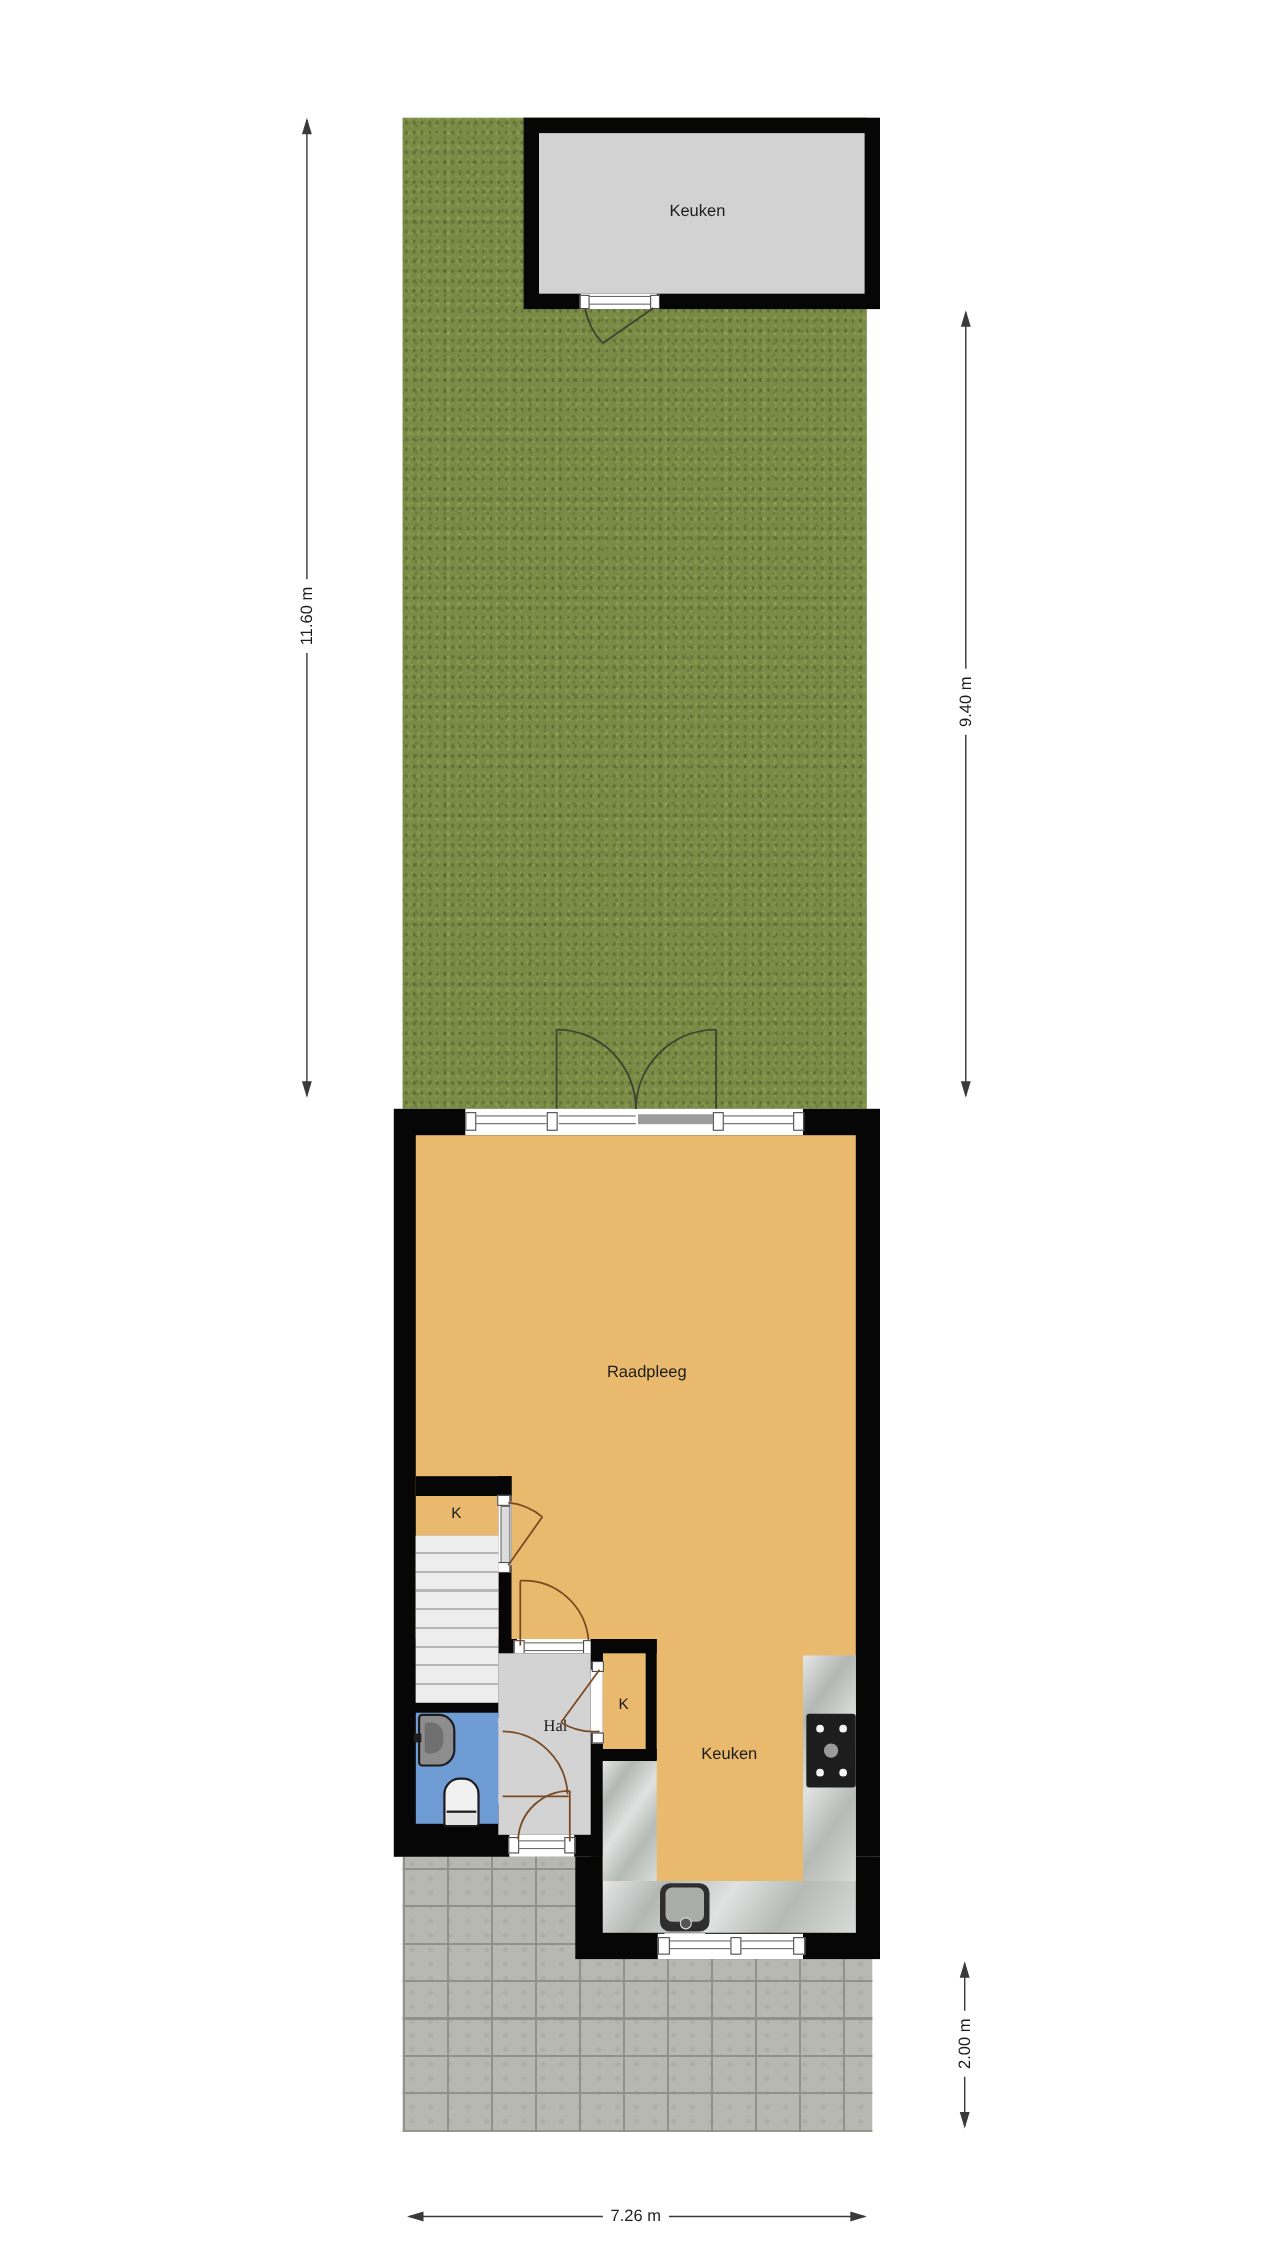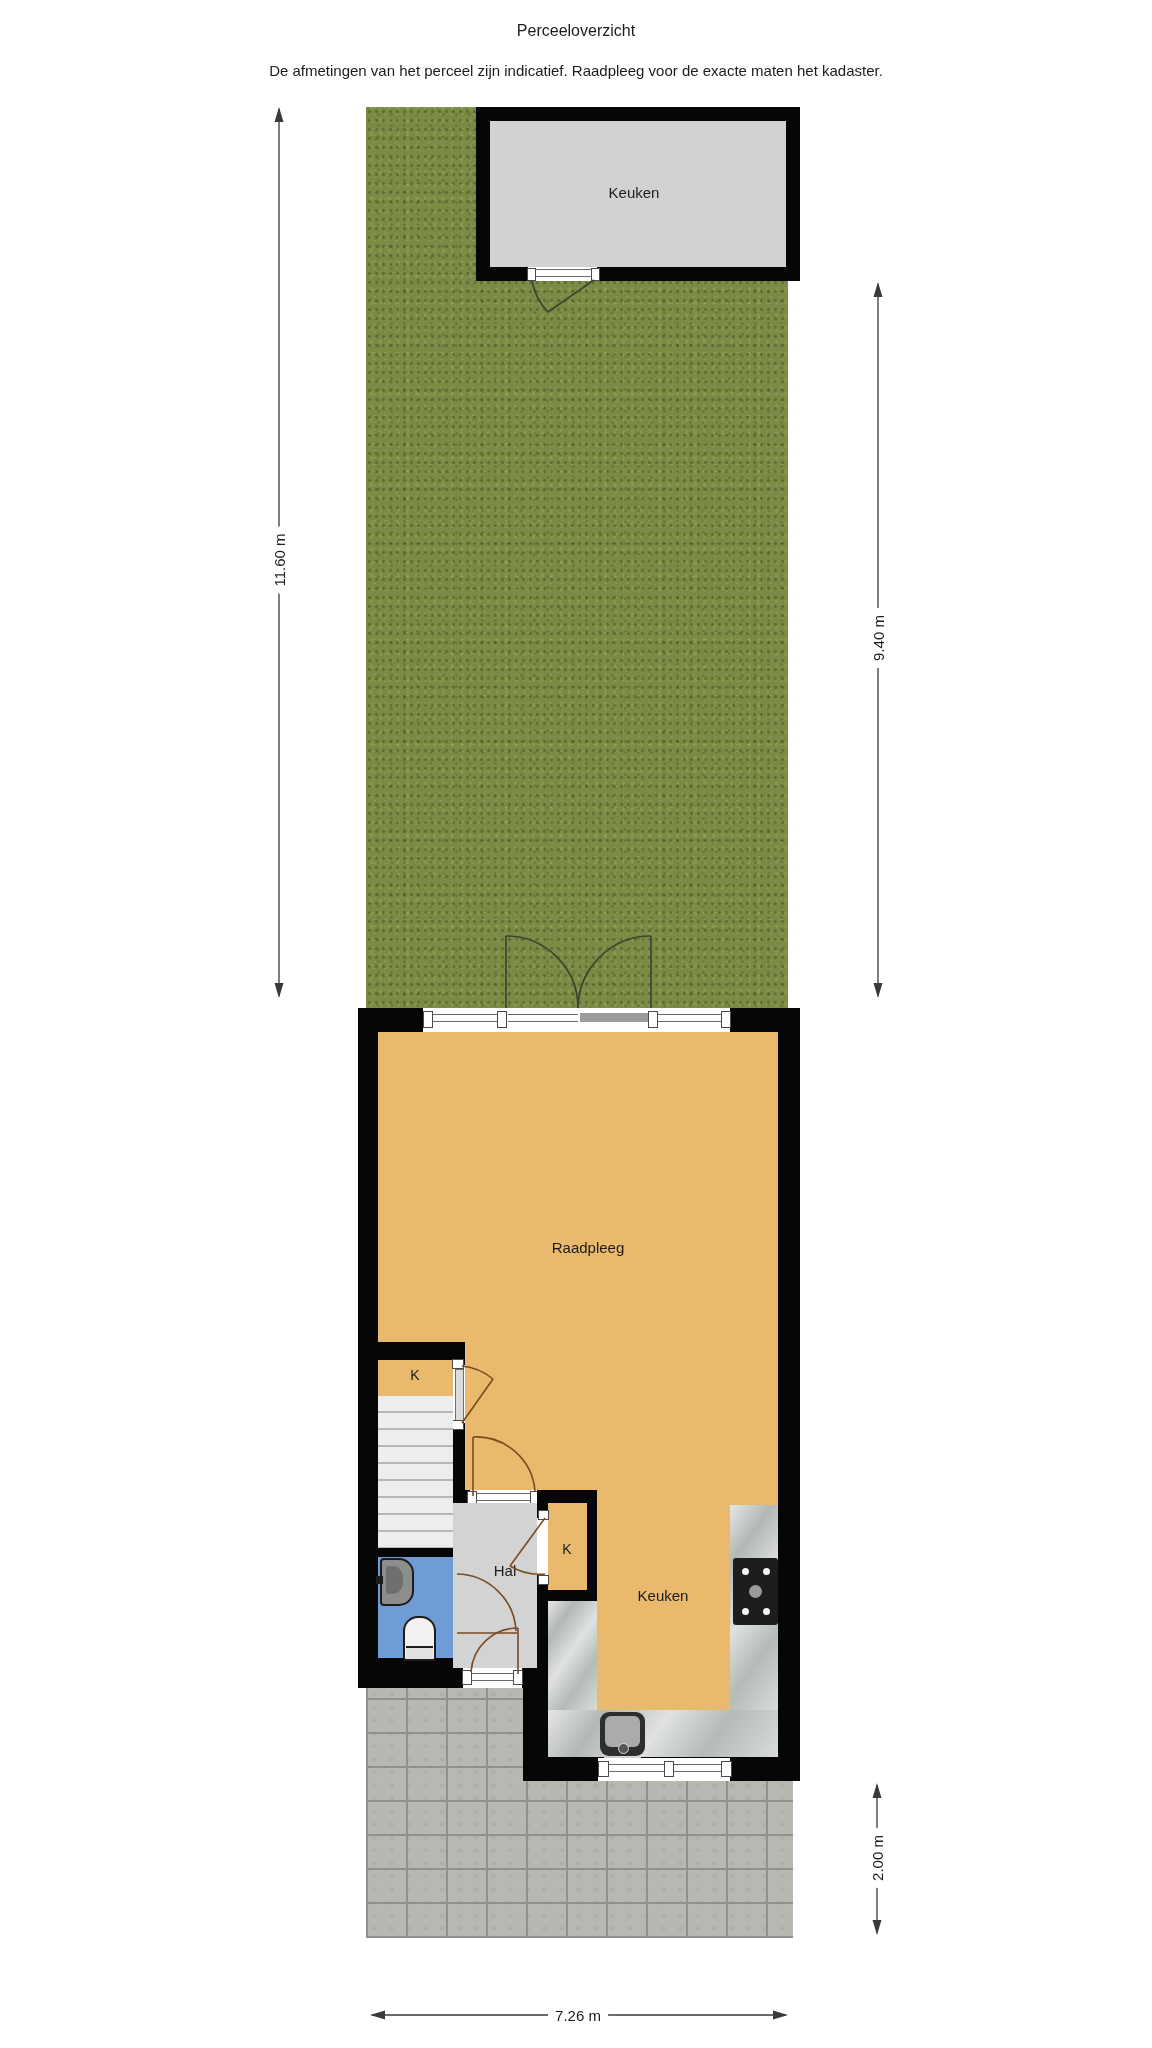--- a/index.html
+++ b/index.html
@@ -56,22 +56,20 @@
   .fontein-inner{position:absolute;background:#6f6f6f;border-radius:3px 11px 11px 3px;}
   .wc{background:#f1f1f1;border:2px solid #1c1c1c;border-radius:15px 15px 3px 3px;}
   .wc-seat{position:absolute;background:#e2e2e2;border-top:2px solid #1c1c1c;}
   .drain{background:repeating-linear-gradient(180deg,#cfcfcf 0 2px,#7a7a7a 2px 4px);}
 </style>
 </head>
 <body>
 
 <div class="page">
 
-  <div class="abs hdr title" style="top:22px;">Perceeloverzicht</div>
-  <div class="abs hdr subtitle" style="top:62px;">De afmetingen van het perceel zijn indicatief. Raadpleeg voor de exacte maten het kadaster.</div>
 
   <div class="abs grass" style="left:366px;top:107px;width:422px;height:901px;"></div>
 
   <div class="abs paving" style="left:366px;top:1688px;width:427px;height:250px;"></div>
 
   <div class="abs wall" style="left:476px;top:107px;width:324px;height:174px;"></div>
   <div class="abs bergingfloor" style="left:490px;top:121px;width:296px;height:146px;"></div>
   <div class="abs room-label" style="left:634px;top:192px;">Keuken</div>
 
   <div class="abs white" style="left:528px;top:267px;width:69px;height:14px;"></div>
@@ -155,21 +153,21 @@
   <div class="abs drain" style="left:604px;top:1757px;width:37px;height:8px;"></div>
 
   <div class="abs white" style="left:598px;top:1758px;width:132px;height:23px;"></div>
   <div class="abs hglaze" style="left:606px;top:1764px;width:116px;"></div>
   <div class="abs jamb" style="left:598px;top:1761px;width:9px;height:14px;"></div>
   <div class="abs jamb" style="left:664px;top:1761px;width:8px;height:14px;"></div>
   <div class="abs jamb" style="left:721px;top:1761px;width:9px;height:14px;"></div>
 
   <div class="abs room-label" style="left:588px;top:1247px;">Raadpleeg</div>
   <div class="abs room-label" style="left:663px;top:1595px;">Keuken</div>
-  <div class="abs room-label" style="left:505px;top:1570px;">Hal</div>
+  <div class="abs room-label" style="left:505px;top:1570px;font-family:Liberation Serif, serif;">Hal</div>
   <div class="abs k-label" style="left:415px;top:1375px;">K</div>
   <div class="abs k-label" style="left:567px;top:1549px;">K</div>
 
   <svg class="overlay" width="1152" height="2048" viewBox="0 0 1152 2048">
     <g>
       <path class="door-out" d="M 506 1008 L 506 936"></path>
       <path class="door-out" d="M 506 936 A 72 72 0 0 1 578 1008"></path>
       <path class="door-out" d="M 651 1008 L 651 936"></path>
       <path class="door-out" d="M 651 936 A 73 73 0 0 0 578 1008"></path>
     </g>

